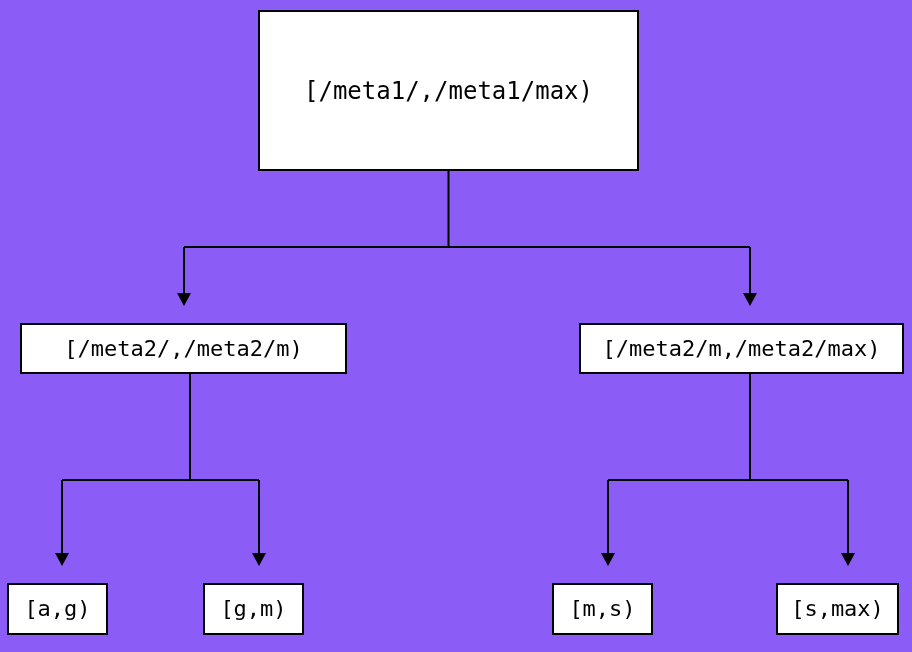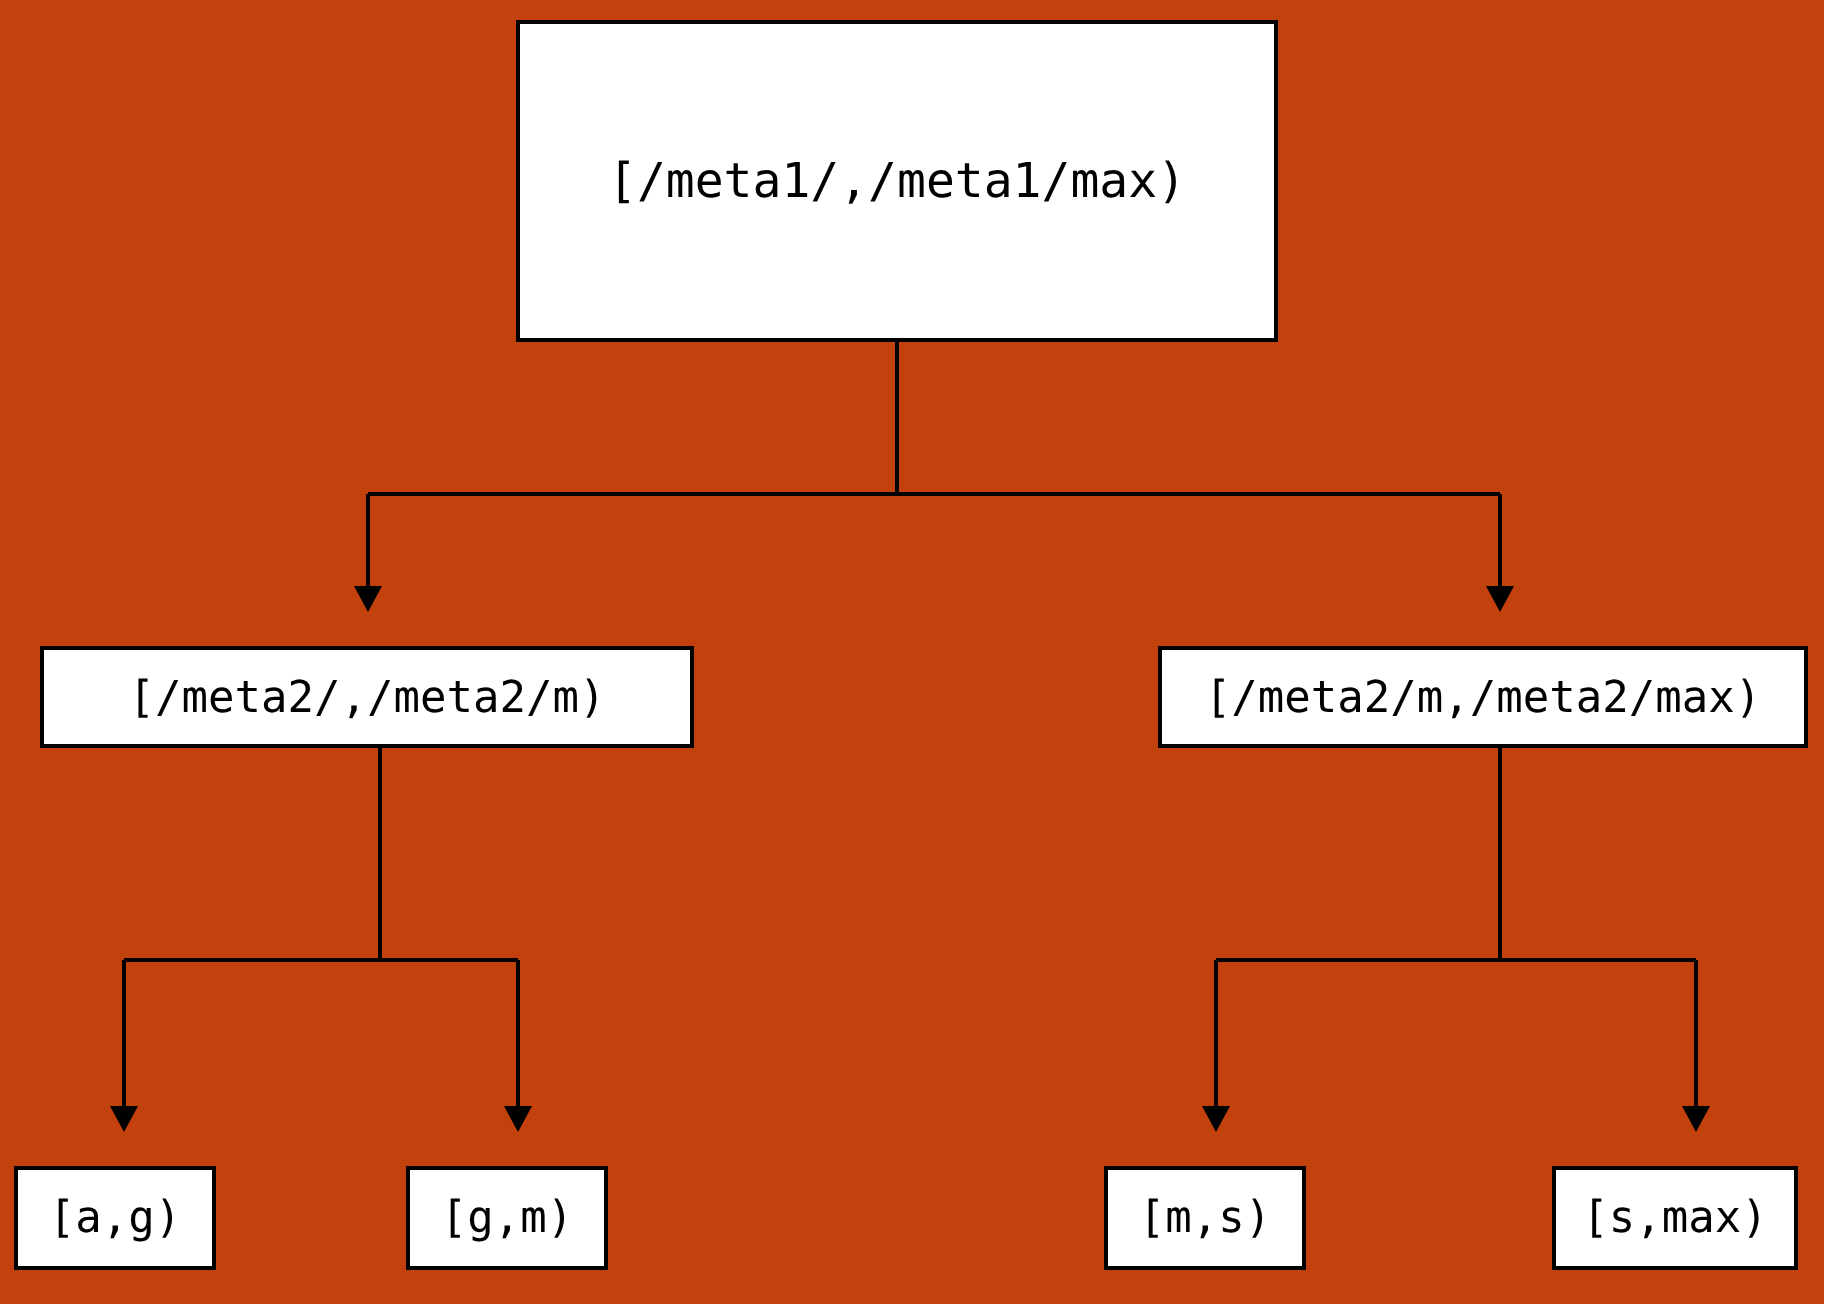--- a/index.html
+++ b/index.html
@@ -10,21 +10,21 @@
   body {
     width: 912px;
     height: 652px;
     font-family: "DejaVu Sans Mono", monospace;
     overflow: hidden;
   }
   #diagram-root {
     position: relative;
     width: 912px;
     height: 652px;
-    background: #c2410c;
+    background: #8b5cf6;
   }
   svg.tree-canvas {
     display: block;
     width: 912px;
     height: 652px;
   }
   .node-box {
     fill: #ffffff;
     stroke: #000000;
     stroke-width: 2;

